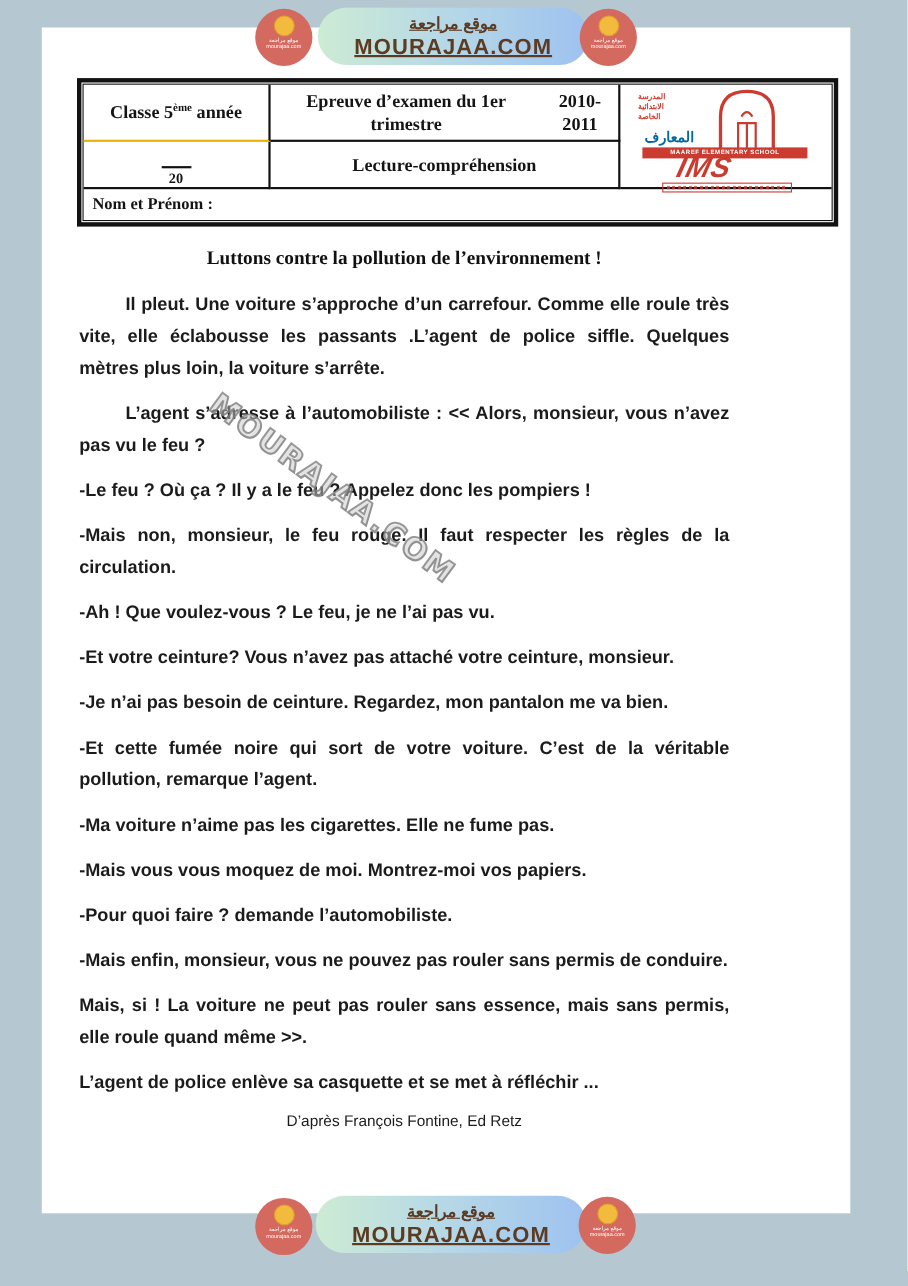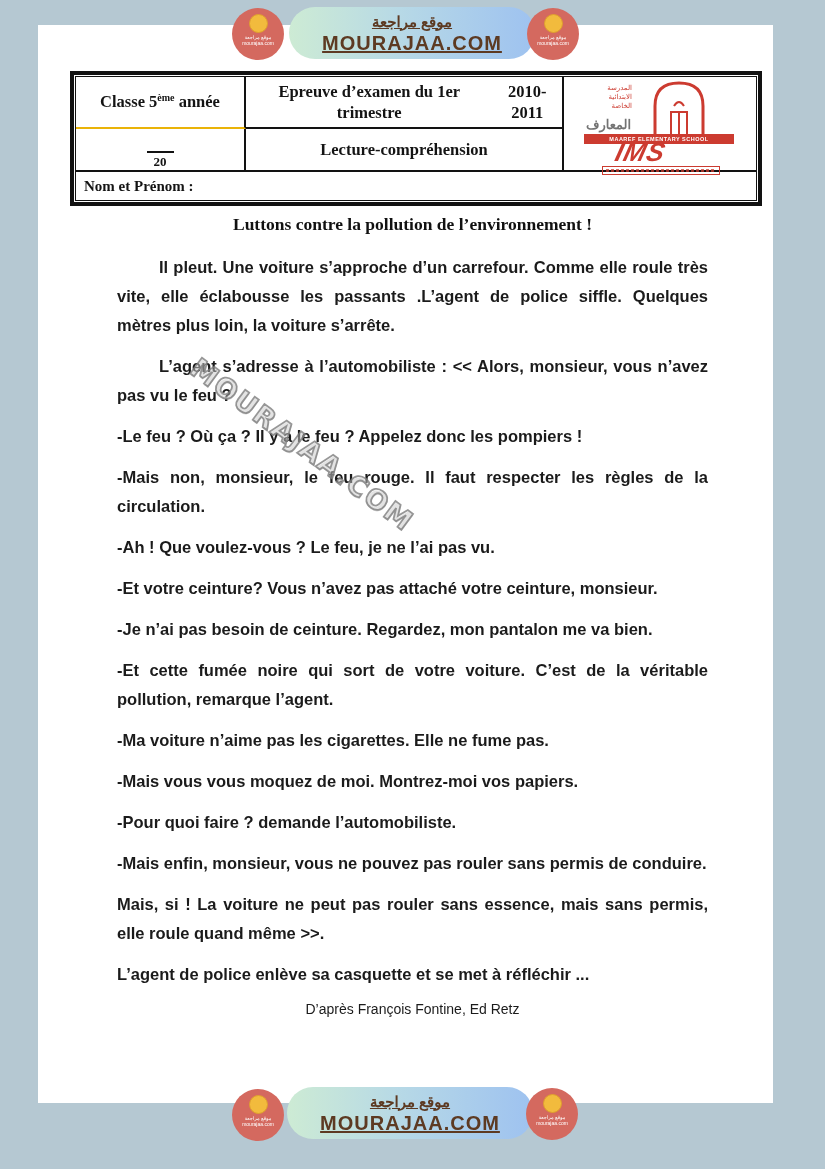--- a/index.html
+++ b/index.html
@@ -37,31 +37,31 @@
   .cell{display:flex;align-items:center;justify-content:center;font-family:"Liberation Serif",serif;font-weight:bold;color:#141414;box-sizing:border-box;}
   .c-class{grid-area:1/1/2/2;border-right:2px solid #121212;border-bottom:2px solid #eab308;font-size:16.5px;}
   .c-exam{grid-area:1/2/2/3;border-right:2px solid #121212;border-bottom:2px solid #121212;font-size:16.5px;flex-direction:row;line-height:21px;text-align:center;}
   .c-logo{grid-area:1/3/3/4;border-bottom:2px solid #121212;position:relative;}
   .c-score{grid-area:2/1/3/2;border-right:2px solid #121212;border-bottom:2px solid #121212;align-items:flex-end;}
   .c-subject{grid-area:2/2/3/3;border-right:2px solid #121212;border-bottom:2px solid #121212;font-size:16.5px;}
   .c-name{grid-area:3/1/4/4;justify-content:flex-start;padding-left:8px;font-size:15px;}
   .sup{vertical-align:super;font-size:10px;line-height:0;}
   .score-over{border-top:2px solid #121212;padding:1px 7px 0;font-size:13px;}
   
-  .logo-ar-lines{position:absolute;left:16px;top:7px;width:52px;font-size:7px;line-height:9px;color:#cc3b30;text-align:right;font-weight:normal;}
-  .logo-ar-name{position:absolute;left:22px;top:40px;font-size:13px;font-weight:bold;color:#737373;}
+  .logo-ar-lines{position:absolute;left:16px;top:7px;width:52px;font-size:7px;line-height:9px;color:#cc3b30;text-align:left;font-weight:bold;}
+  .logo-ar-name{position:absolute;left:22px;top:40px;font-size:13px;font-weight:bold;color:#0369a1;}
   .logo-dome{position:absolute;left:80px;top:1px;}
   .logo-band{position:absolute;left:20px;top:57px;width:150px;height:10px;background:#cc3b30;color:#fff;
     font-size:5.5px;font-weight:bold;text-align:center;line-height:10px;letter-spacing:.5px;font-family:"Liberation Sans",sans-serif;}
   .logo-ims{position:absolute;left:52px;top:62px;font-size:26px;line-height:26px;font-style:italic;font-weight:900;
     color:#cc3b30;transform:skewX(-14deg);letter-spacing:1px;font-family:"Liberation Sans",sans-serif;}
   .logo-footer{position:absolute;left:38px;top:89px;width:116px;height:7px;border:1px solid #cc3b30;
     background:repeating-linear-gradient(90deg,rgba(204,59,48,.75) 0 3px,transparent 3px 5px) center/94% 3px no-repeat;}
   
-  .content{position:absolute;left:72px;width:591px;top:214px;color:#1b1b1b;margin-left:45px;}
+  .content{position:absolute;left:72px;width:591px;top:224px;color:#1b1b1b;}
   .doc-title{font-family:"Liberation Serif",serif;font-size:17.5px;font-weight:bold;text-align:center;margin:0 0 18px;color:#111;}
   .para{font-size:16.5px;line-height:29px;text-align:justify;margin:0 0 12px;font-weight:bold;}
   .indent{text-indent:42px;}
   .attribution{text-align:center;font-size:14px;margin-top:4px;}
   
   .watermark{
     position:absolute;left:203px;top:352px;z-index:3;
     transform:rotate(36.5deg);transform-origin:0 0;
     font-family:"DejaVu Sans",sans-serif;font-weight:bold;font-size:27px;letter-spacing:2px;
     color:rgba(255,255,255,.25);

